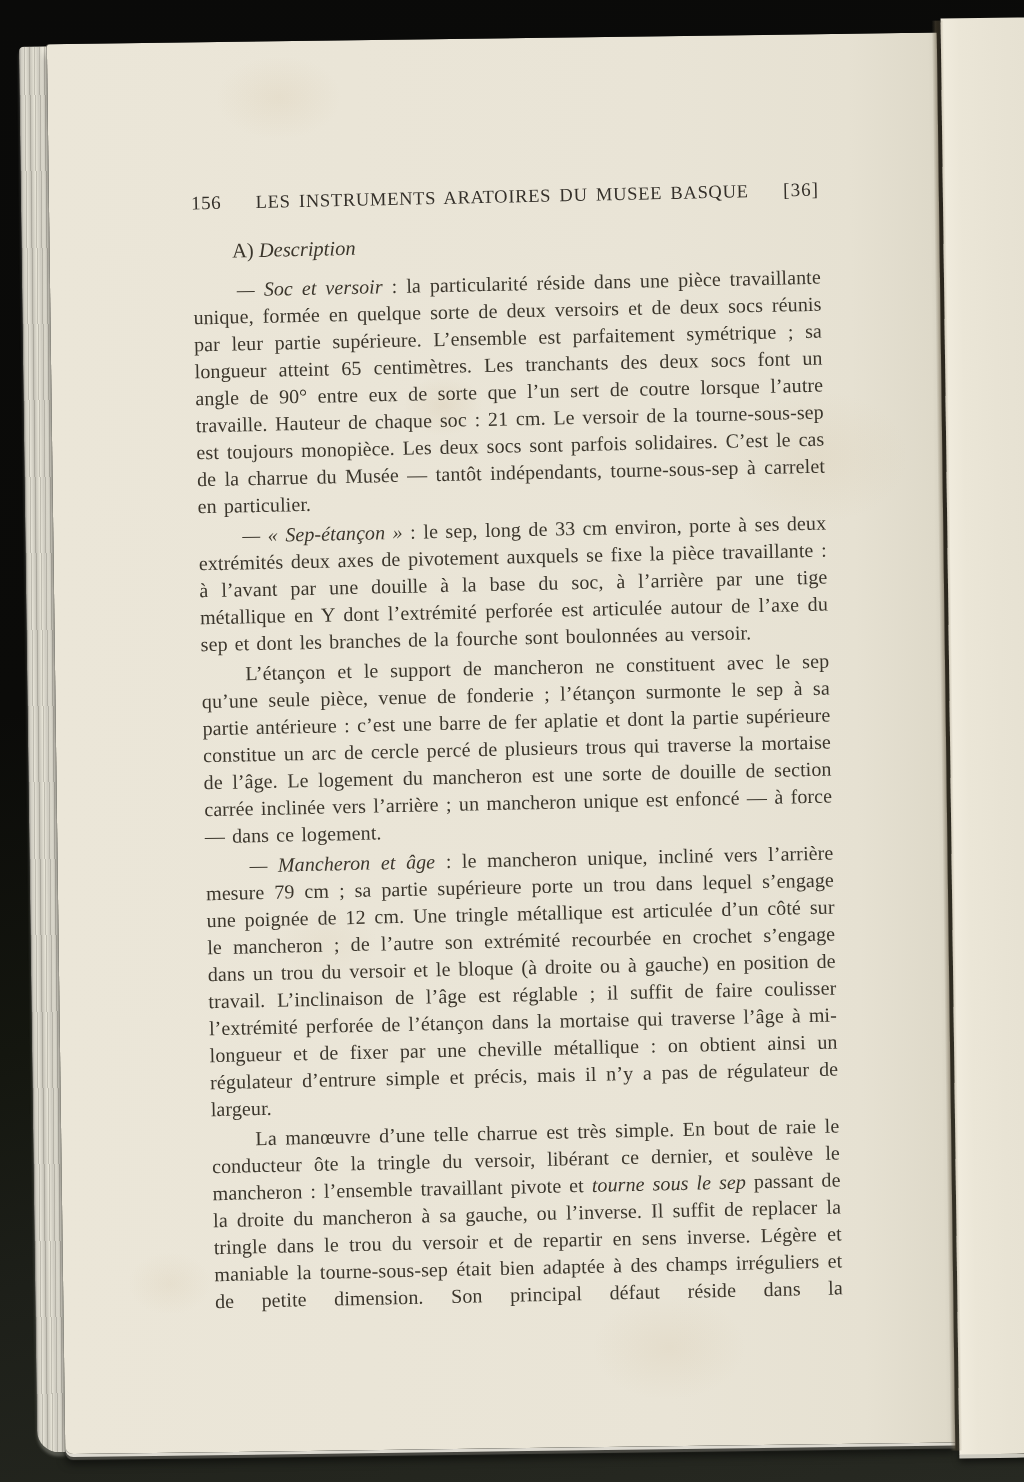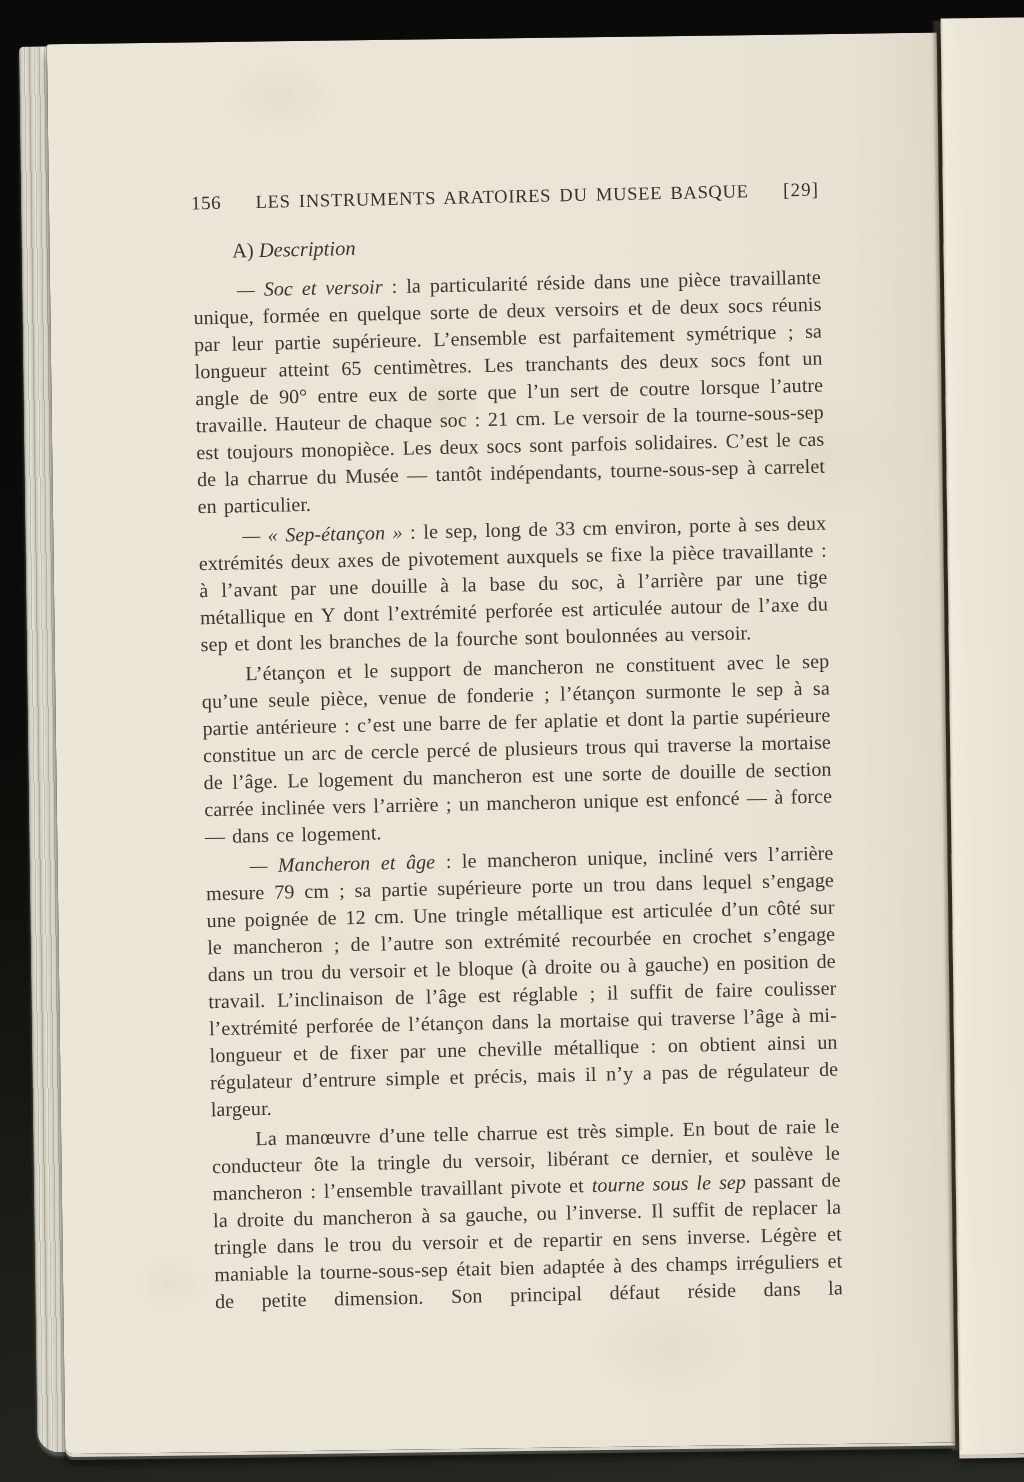--- a/index.html
+++ b/index.html
@@ -86,21 +86,21 @@
 <div class="stage">
   <div class="book">
     <div class="edge-stack"></div>
 
     <div class="page-main">
       <div class="text-block">
 
         <div class="running-head">
           <span class="page-number">156</span>
           <span class="running-title">LES INSTRUMENTS ARATOIRES DU MUSEE BASQUE</span>
-          <span class="margin-ref">[29]</span>
+          <span class="margin-ref">[36]</span>
         </div>
 
         <div class="section-heading">
           <span>A)</span>
           <span class="ital">Description</span>
         </div>
 
         <p class="body-par"><span class="lead-ital">— Soc et versoir</span><span> : la particularité réside dans une pièce travaillante unique, formée en quelque sorte de deux versoirs et de deux socs réunis par leur partie supérieure. L’ensemble est parfaitement symétrique ; sa longueur atteint 65 centimètres. Les tranchants des deux socs font un angle de 90° entre eux de sorte que l’un sert de coutre lorsque l’autre travaille. Hauteur de chaque soc : 21 cm. Le versoir de la tourne-sous-sep est toujours monopièce. Les deux socs sont parfois solidaires. C’est le cas de la charrue du Musée — tantôt indépendants, tourne-sous-sep à carrelet en particulier.</span></p>
 
         <p class="body-par"><span class="lead-ital">— « Sep-étançon »</span><span> : le sep, long de 33 cm environ, porte à ses deux extrémités deux axes de pivotement auxquels se fixe la pièce travaillante : à l’avant par une douille à la base du soc, à l’arrière par une tige métallique en Y dont l’extrémité perforée est articulée autour de l’axe du sep et dont les branches de la fourche sont boulonnées au versoir.</span></p>

